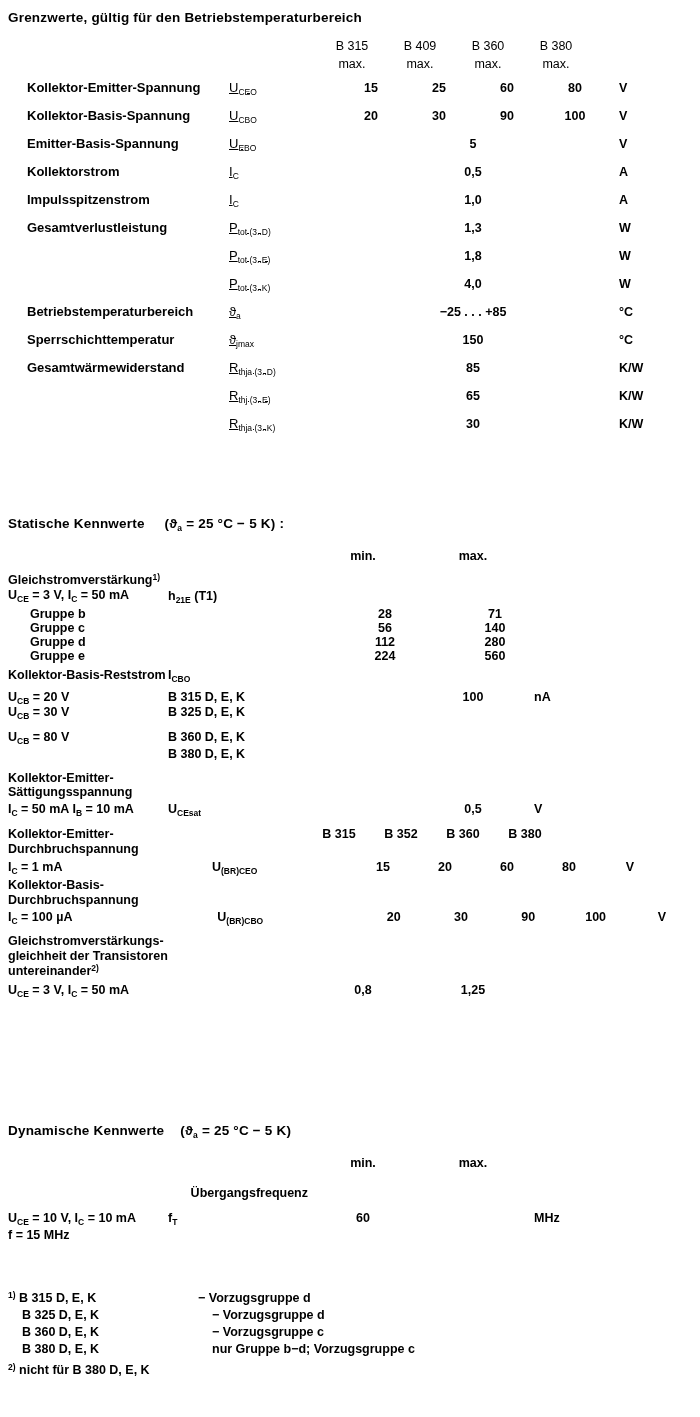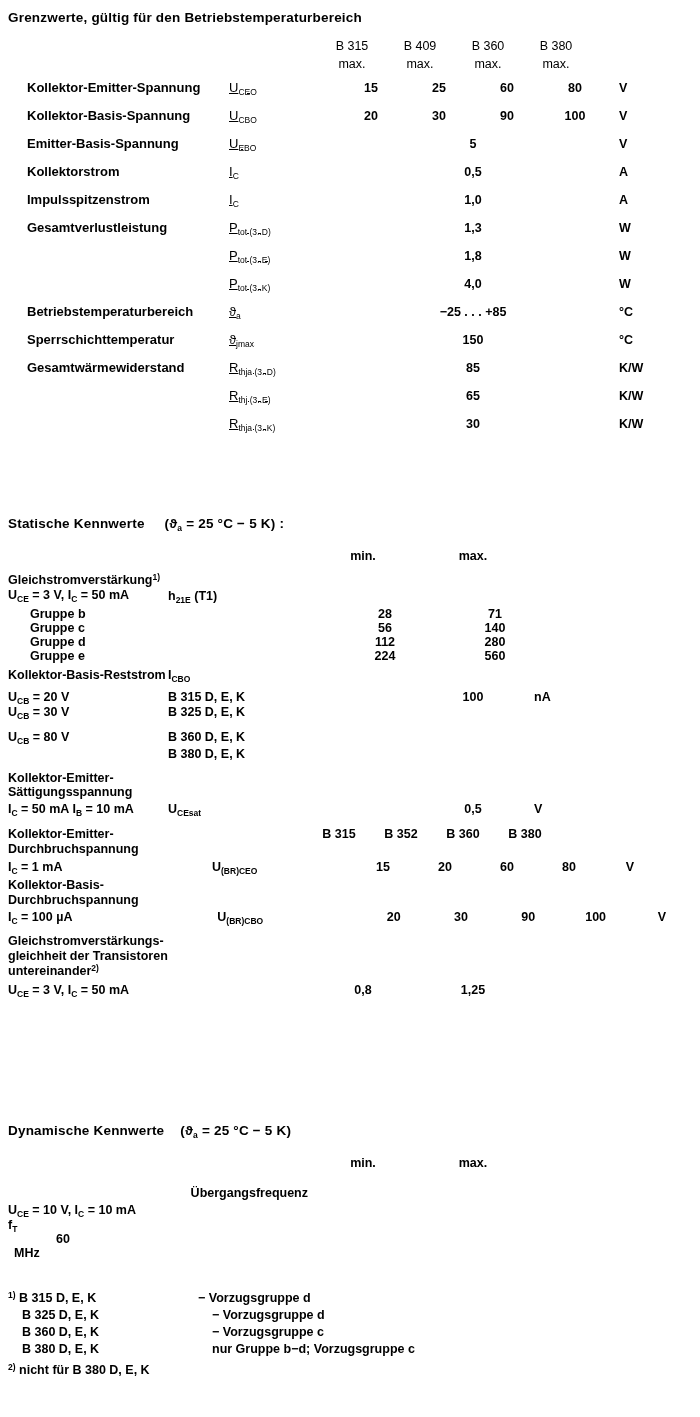--- a/index.html
+++ b/index.html
@@ -352,28 +352,31 @@
     <div class="minmax-row">
       <div class="mm-left"></div>
       <div class="mm-min">min.</div>
       <div class="mm-max">max.</div>
     </div>
 
     <div class="s-row" style="margin-top:16px;text-align:right;">
       <div class="s-label" style="width:300px;">Übergangsfrequenz</div>
     </div>
 
-    <div class="s-row" style="margin-top:2px;flex-direction:column;">
+    <div class="s-row" style="margin-top:10px;">
       <div class="s-label" style="width:160px;"><span>U</span><sub>CE</sub><span> = 10 V,  I</span><sub>C</sub><span> = 10 mA</span></div>
       <div class="s-sym" style="width:140px;"><span>f</span><sub>T</sub></div>
       <div class="s-min">60</div>
       <div class="s-max"></div>
       <div class="s-unit">MHz</div>
     </div>
 
+    <div class="s-row" style="margin-top:2px;">
+      <div class="s-label" style="width:300px;">f = 15 MHz</div>
+    </div>
   </div>
 
   <div class="block4">
     <div class="fn-row">
       <div class="fn-left"><sup>1)</sup> <span>B 315 D, E, K</span></div>
       <div class="fn-right">− Vorzugsgruppe d</div>
     </div>
     <div class="fn-row">
       <div class="fn-left" style="padding-left:14px;">B 325 D, E, K</div>
       <div class="fn-right">− Vorzugsgruppe d</div>

